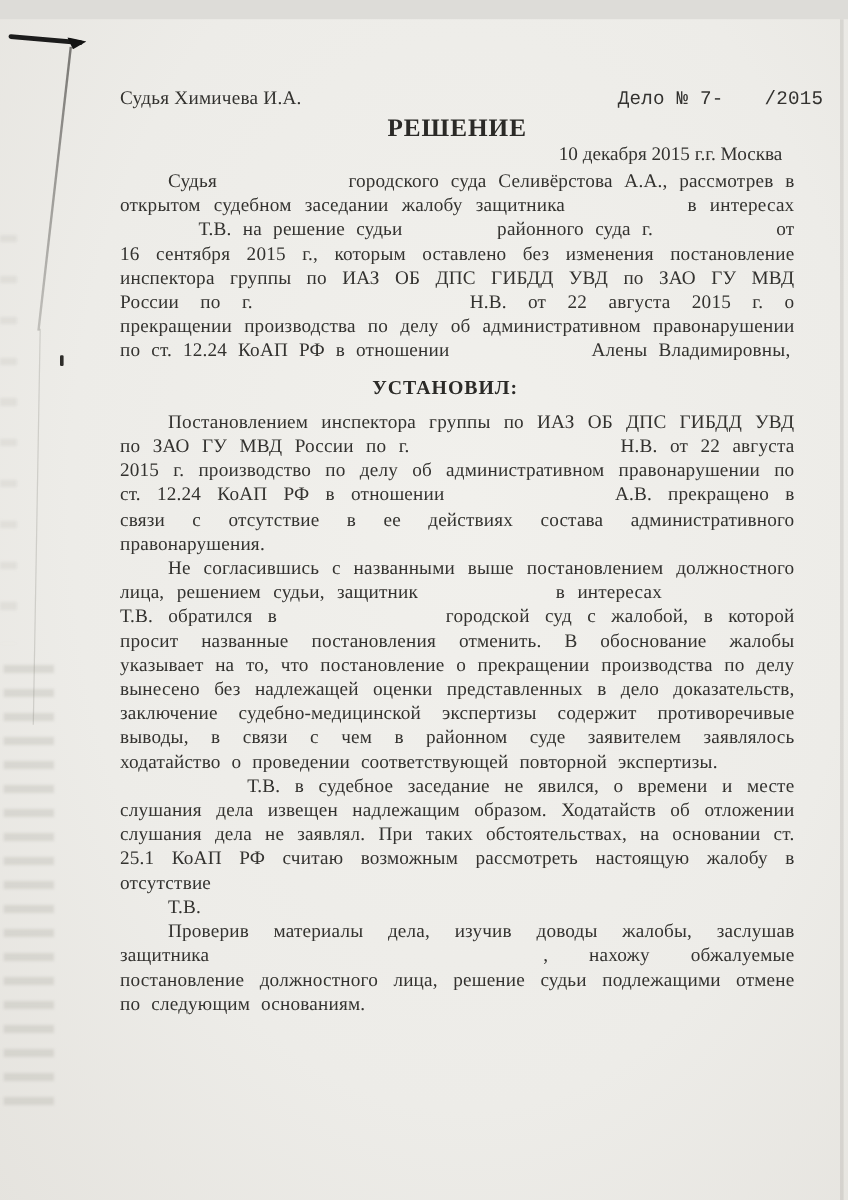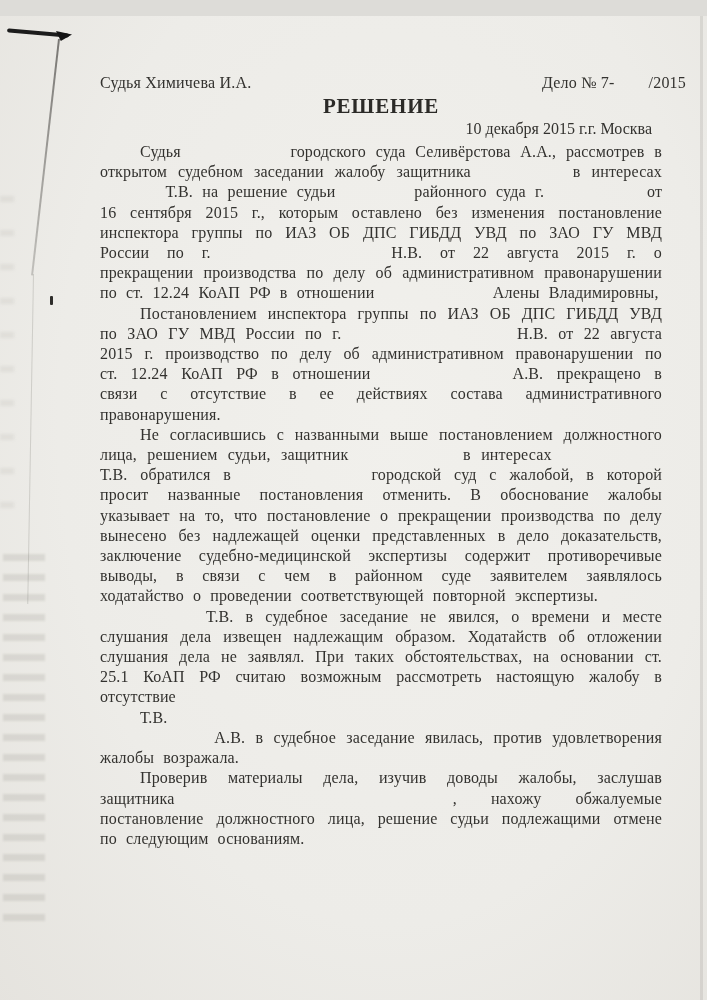--- a/index.html
+++ b/index.html
@@ -5,21 +5,21 @@
   html,body { margin:0; padding:0; background:#dddcd8; }
   .page {
     position:relative; width:707px; height:1000px; overflow:hidden;
     background: radial-gradient(ellipse at 55% 40%, #f1f0ec 0%, #edece8 60%, #e5e3de 100%);
     font-family:"Liberation Serif","DejaVu Serif",serif;
     color:#33322f;
     margin-top:16px;
   }
   .content { position:absolute; left:100px; top:58px; width:562px; }
   .hdr { position:relative; display:flex; justify-content:space-between; font-size:16px; letter-spacing:.2px; }
-  .case-wrap { transform:translateX(24px); white-space:nowrap; }
+  .case-wrap { transform:translateX(24px); white-space:nowrap;font-family:Liberation Mono, monospace; }
   .doc-title { text-align:center; font-weight:bold; font-size:21px; letter-spacing:.8px; margin-top:2px; color:#2b2a27; }
   .dateline { display:flex; justify-content:flex-end; font-size:16px; margin-top:1px; padding-right:10px; }
   .dateline .date { margin-left:42px; }
   .body { margin-top:4px; font-size:16px; line-height:20.2px; text-align:justify; word-spacing:5px; letter-spacing:.15px; }
   .body p { margin:0; text-indent:40px; }
   .body h2 { margin:9px 0 10px; text-align:center; font-weight:bold; font-size:16.5px; letter-spacing:.8px; text-indent:0; transform:translateX(-10px); color:#2b2a27; }
   .gap { display:inline-block; height:1px; }
   
   .art { position:absolute; pointer-events:none; }
   .art-wedge-bar { left:7px; top:15px; width:62px; height:4px; background:#1c1c1c; transform:rotate(5deg); border-radius:2px; }
@@ -50,25 +50,25 @@
 
     <div class="doc-title">РЕШЕНИЕ</div>
 
     <div class="dateline">
       <span class="date">10 декабря 2015 г.</span>
       <span>г. Москва</span>
     </div>
 
     <div class="body">
         <p><span>Судья</span> <span class="gap" style="width: 90px;"></span> <span>городского суда Селивёрстова А.А., рассмотрев в открытом судебном заседании жалобу защитника</span> <span class="gap" style="width: 80px;"></span> <span>в интересах</span> <span class="gap" style="width: 56px;"></span> <span>Т.В. на решение судьи</span> <span class="gap" style="width: 60px;"></span> <span>районного суда г.</span> <span class="gap" style="width: 84px;"></span> <span>от 16 сентября 2015 г., которым оставлено без изменения постановление инспектора группы по ИАЗ ОБ ДПС ГИБДД УВД по ЗАО ГУ МВД России по г.</span> <span class="gap" style="width: 145px;"></span> <span>Н.В. от 22 августа 2015 г. о прекращении производства по делу об административном правонарушении по ст. 12.24 КоАП РФ в отношении</span> <span class="gap" style="width: 100px;"></span> <span>Алены Владимировны,</span> </p>
+        <h2>УСТАНОВИЛ:</h2>
         <p><span>Постановлением инспектора группы по ИАЗ ОБ ДПС ГИБДД УВД по ЗАО ГУ МВД России по г.</span> <span class="gap" style="width: 155px;"></span> <span>Н.В. от 22 августа 2015 г. производство по делу об административном правонарушении по ст. 12.24 КоАП РФ в отношении</span> <span class="gap" style="width: 115px;"></span> <span>А.В. прекращено в связи с отсутствие в ее действиях состава административного правонарушения.</span> </p>
         <p><span>Не согласившись с названными выше постановлением должностного лица, решением судьи, защитник</span> <span class="gap" style="width: 94px;"></span> <span>в интересах</span> <span class="gap" style="width: 100px;"></span> <span>Т.В. обратился в</span> <span class="gap" style="width: 115px;"></span> <span>городской суд с жалобой, в которой просит названные постановления отменить. В обоснование жалобы указывает на то, что постановление о прекращении производства по делу вынесено без надлежащей оценки представленных в дело доказательств, заключение судебно-медицинской экспертизы содержит противоречивые выводы, в связи с чем в районном суде заявителем заявлялось ходатайство о проведении соответствующей повторной экспертизы.</span> </p>
         <p><span class="gap" style="width: 54px;"></span> <span>Т.В. в судебное заседание не явился, о времени и месте слушания дела извещен надлежащим образом. Ходатайств об отложении слушания дела не заявлял. При таких обстоятельствах, на основании ст. 25.1 КоАП РФ считаю возможным рассмотреть настоящую жалобу в отсутствие</span> </p>
         <p><span>Т.В.</span> </p>
-        <p><span class="gap" style="width: 64px;"></span> <span>А.В. в судебное заседание явилась, против удовлетворения жалобы возражала.</span> </p>
         <p><span>Проверив материалы дела, изучив доводы жалобы, заслушав защитника</span> <span class="gap" style="width: 210px;"></span> <span>, нахожу обжалуемые постановление должностного лица, решение судьи подлежащими отмене по следующим основаниям.</span> </p>
       </div>
 
   </div>
 
   <div class="art art-wedge-bar"></div>
   <div class="art art-wedge-tri"></div>
   <div class="art art-crease1"></div>
   <div class="art art-crease2"></div>
   <div class="art art-tick"></div>

